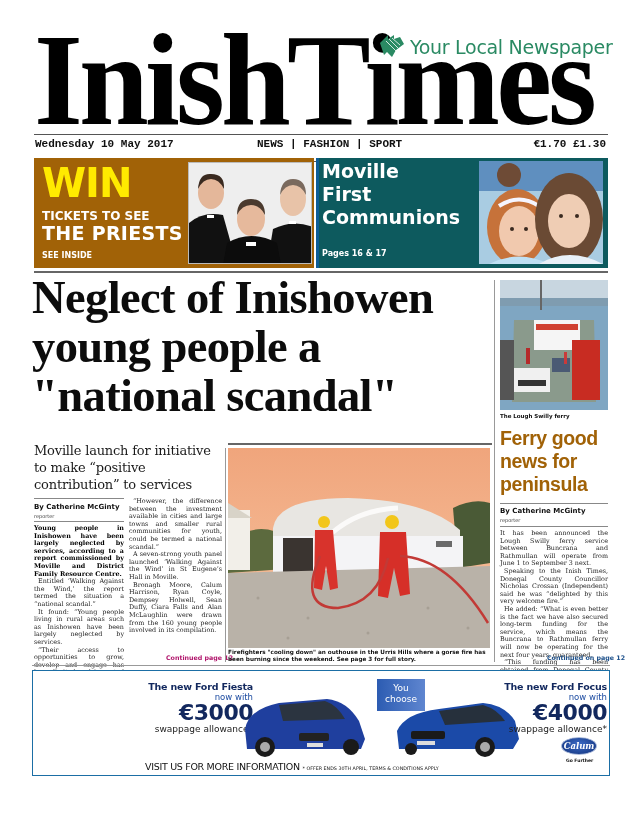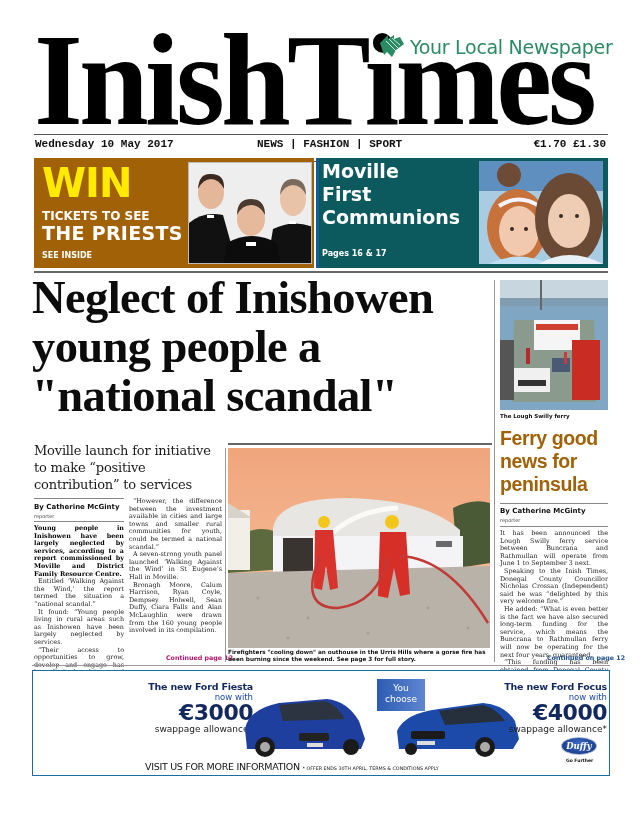--- a/index.html
+++ b/index.html
@@ -298,20 +298,20 @@
     <circle cx="18" cy="58" r="6" fill="#1a1a1a"></circle>
   </svg>
 
   <div class="offer" style="left:468px; top:10px; width:106px;">
     <div class="m">The new Ford Focus</div>
     <div class="nw">now with</div>
     <div class="amt">€4000</div>
     <div class="sw">swappage allowance*</div>
   </div>
 
-  <div class="ford-logo">Duffy</div>
+  <div class="ford-logo">Calum</div>
   <div class="go-further">Go Further</div>
 
   <div class="visit">
     <span>VISIT US FOR MORE INFORMATION</span>
     <small> </small><small>* OFFER ENDS 30TH APRIL, TERMS &amp; CONDITIONS APPLY</small>
   </div>
 </div>
 
 </body></html>

